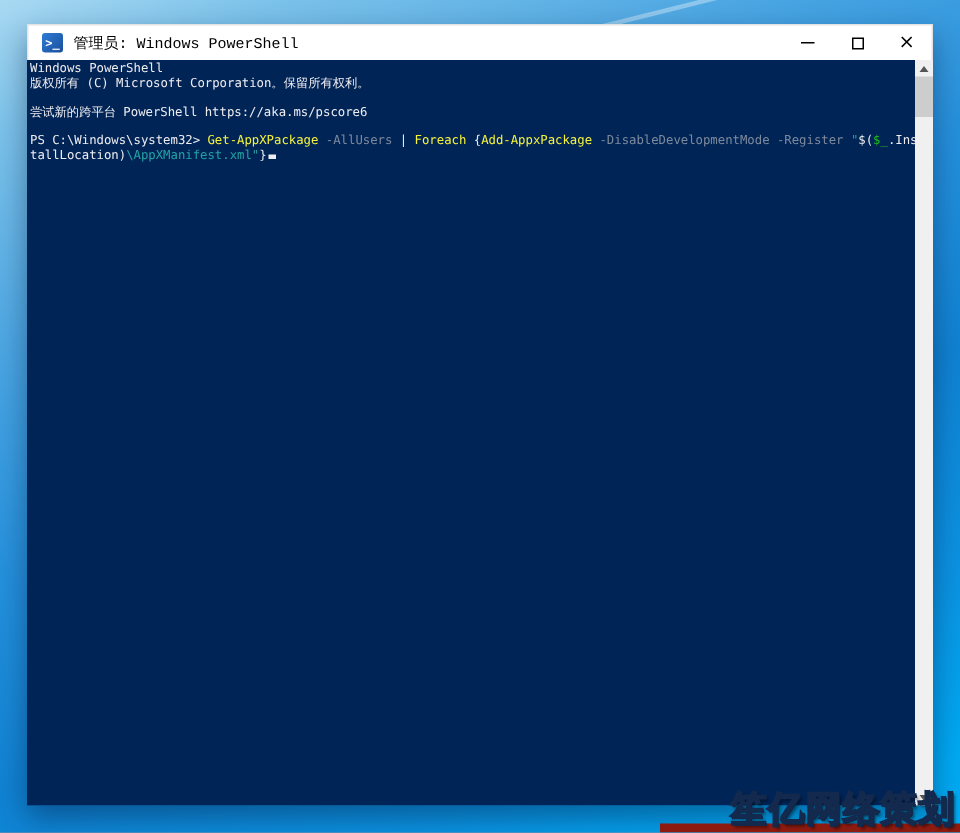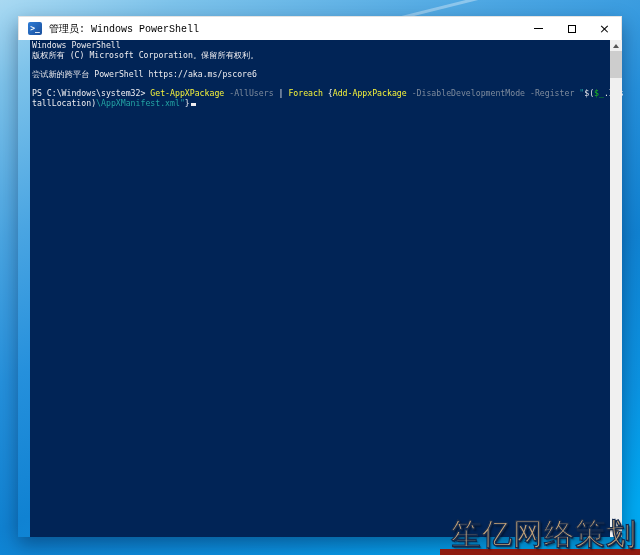--- a/index.html
+++ b/index.html
@@ -28,21 +28,21 @@
     color:#fff; font-size:8px; font-weight:bold; line-height:13px; text-align:center;
     font-family:"DejaVu Sans Mono", monospace;
   }
   .title-text { font-size:10px; color:#000; flex:1;font-family:Liberation Mono, monospace; }
   .controls { display:flex; height:100%; }
   .ctrl-btn { width:33px; height:100%; display:flex; align-items:center; justify-content:center; }
   .glyph-min { width:9px; height:1px; background:#000; }
   .glyph-max { width:8px; height:8px; border:1px solid #000; box-sizing:border-box; }
   .glyph-close { font-size:13px; color:#000; line-height:1; font-family:"DejaVu Sans", sans-serif; }
   .console {
-    position:relative; height:497px; background:#012456;margin-left:12px;
+    position:relative; height:497px; background:#012456;
   }
   .term-text {
     position:absolute; left:2px; top:1px; width:590px;
     font-family:"DejaVu Sans Mono", monospace;
     font-size:8.2px; line-height:9.7px; white-space:pre;
   }
   .term-line { height:9.7px; }
   .cursor { display:inline-block; width:5px; height:3px; background:#eeedf0; margin-left:1px; }
   .scrollbar {
     position:absolute; right:0; top:0; width:12px; height:100%; background:#f0f0f0;
@@ -51,22 +51,22 @@
     position:absolute; left:0; width:12px; height:11px; display:flex; align-items:center; justify-content:center;
   }
   .sb-arrow-up { top:0; }
   .sb-arrow-down { bottom:0; }
   .tri-up { width:0; height:0; border-left:3px solid transparent; border-right:3px solid transparent; border-bottom:4px solid #555; }
   .tri-down { width:0; height:0; border-left:3px solid transparent; border-right:3px solid transparent; border-top:4px solid #555; }
   .sb-thumb { position:absolute; left:0; top:11px; width:12px; height:27px; background:#cdcdcd; }
   .red-strip { position:absolute; left:440px; top:549px; width:200px; height:6px; background:#8e1b10; z-index:4; }
   .watermark {
     position:absolute; right:3px; bottom:0; z-index:5;
-    font-family:"DejaVu Sans", sans-serif; font-weight:normal;
-    font-size:30px; letter-spacing:1px; color:#c9a679;
+    font-family:"DejaVu Sans", sans-serif; font-weight:bold;
+    font-size:24px; letter-spacing:1px; color:#c9a679;
     -webkit-text-stroke:1.2px #132a4e;
     text-shadow:1px 1px 0 #0e2344, 2px 2px 2px rgba(0,0,0,0.45);
     white-space:nowrap;
   }
 </style>
 </head>
 <body>
 
 <div class="streak"></div>
 

